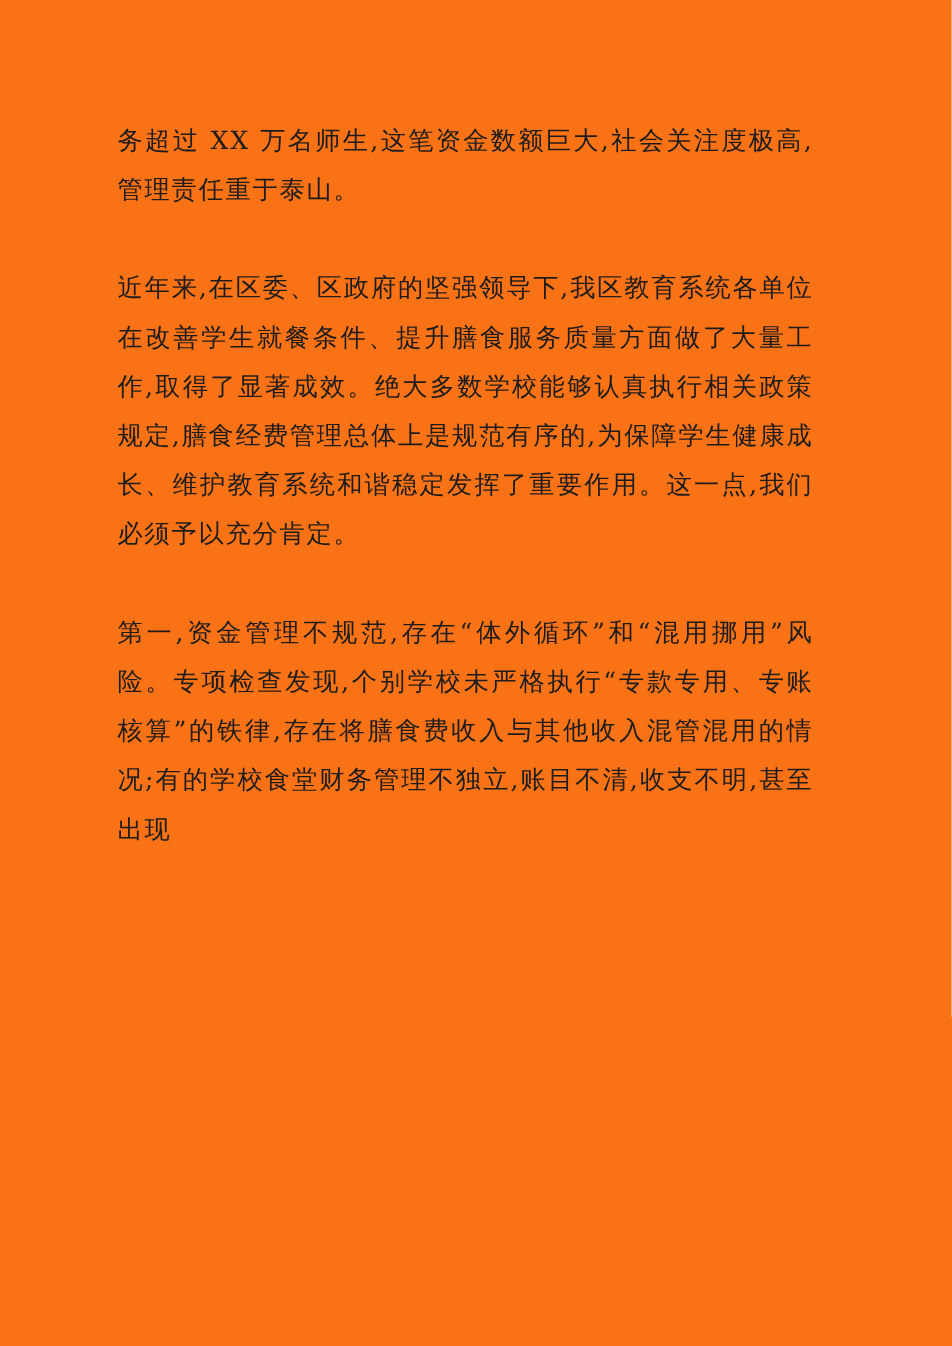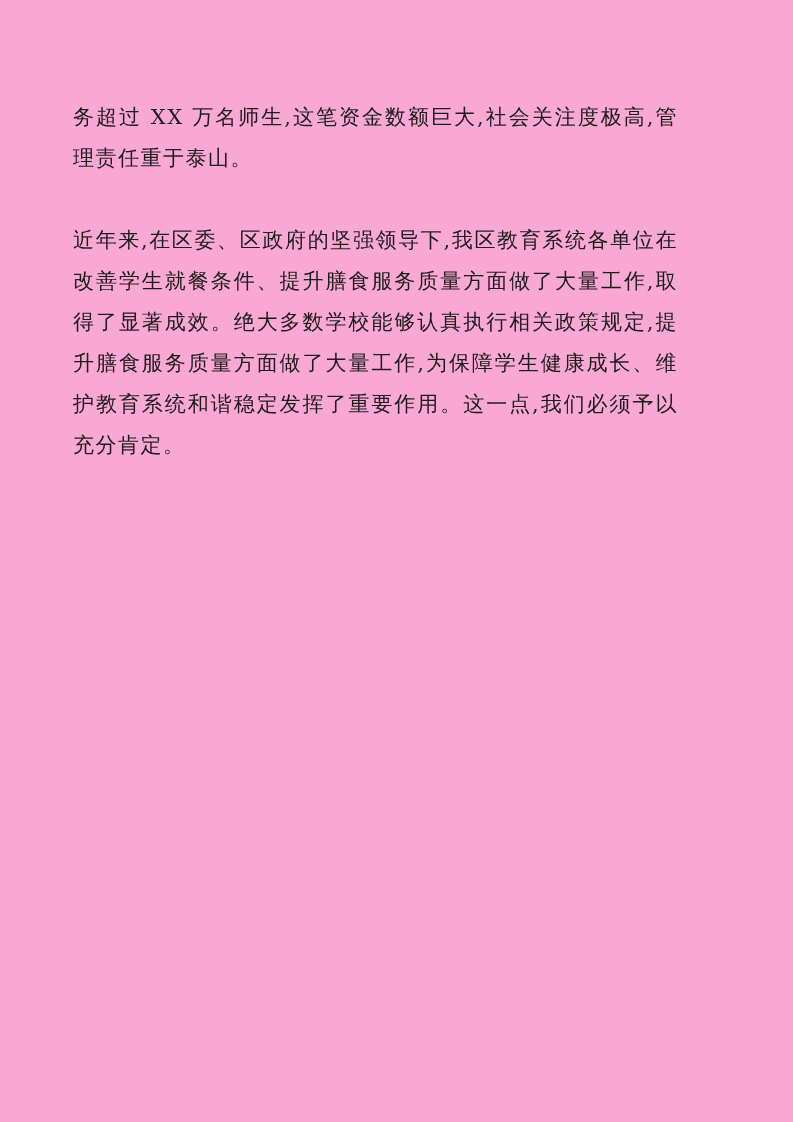--- a/index.html
+++ b/index.html
@@ -10,37 +10,38 @@
   body {
     width: 793px;
     height: 1122px;
     overflow: hidden;
     font-family: "DejaVu Serif", serif;
   }
   .page {
     box-sizing: border-box;
     width: 793px;
     height: 1122px;
-    background: #f9a8d4;
-    padding: 97px 115px 0 73px;
+    background: #f97316;
+    padding: 97px 115px 0 98px;
   }
   .doc-body p {
     margin: 0 0 41px 0;
     font-size: 21px;
     line-height: 41px;
     letter-spacing: 1.5px;
     color: #1c1c1c;
     text-align: justify;
     text-justify: inter-character;
     word-break: break-all;
     overflow-wrap: anywhere;
     font-weight: 400;
   }
 </style>
 </head>
 <body>
 
 <div class="page">
   <div class="doc-body">
     <p>务超过 XX 万名师生,这笔资金数额巨大,社会关注度极高,管理责任重于泰山。</p>
-    <p>近年来,在区委、区政府的坚强领导下,我区教育系统各单位在改善学生就餐条件、提升膳食服务质量方面做了大量工作,取得了显著成效。绝大多数学校能够认真执行相关政策规定,提升膳食服务质量方面做了大量工作,为保障学生健康成长、维护教育系统和谐稳定发挥了重要作用。这一点,我们必须予以充分肯定。</p>
+    <p>近年来,在区委、区政府的坚强领导下,我区教育系统各单位在改善学生就餐条件、提升膳食服务质量方面做了大量工作,取得了显著成效。绝大多数学校能够认真执行相关政策规定,膳食经费管理总体上是规范有序的,为保障学生健康成长、维护教育系统和谐稳定发挥了重要作用。这一点,我们必须予以充分肯定。</p>
+    <p>第一,资金管理不规范,存在“体外循环”和“混用挪用”风险。专项检查发现,个别学校未严格执行“专款专用、专账核算”的铁律,存在将膳食费收入与其他收入混管混用的情况;有的学校食堂财务管理不独立,账目不清,收支不明,甚至出现</p>
   </div>
 </div>
 
 </body></html>

